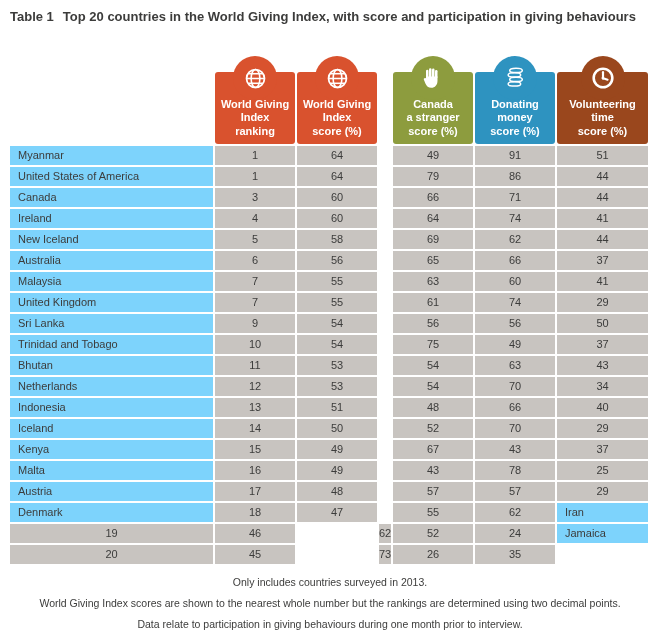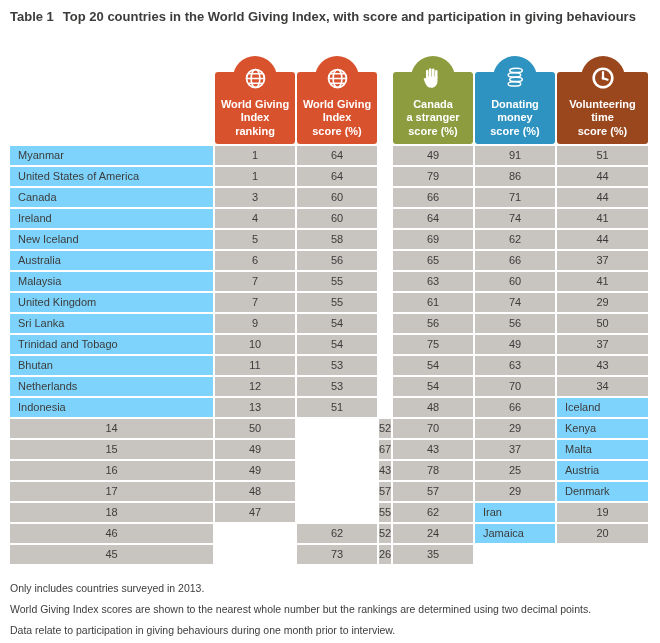--- a/index.html
+++ b/index.html
@@ -59,21 +59,21 @@
   .cell {
     height: 19px; line-height: 19px;
     font-size: 11px;
     color: #3c3c3b;
     overflow: hidden; white-space: nowrap;
   }
   .c-name { background: #7dd3fc; padding-left: 8px; }
   .c-num  { background: #c8c4c0; text-align: center; }
   .c-spacer { background: transparent; }
 
-  .notes { margin-top: 14px; }
+  .notes { margin-top: 8px; text-align: center; }
   .note-line {
     font-size: 10.5px;
     line-height: 21px;
     color: #3c3c3b;
     white-space: nowrap;
   }
 </style>
 </head>
 <body>
 
@@ -259,20 +259,21 @@
       <div class="cell c-spacer"></div>
       <div class="cell c-num">54</div>
       <div class="cell c-num">70</div>
       <div class="cell c-num">34</div>
       <div class="cell c-name">Indonesia</div>
       <div class="cell c-num">13</div>
       <div class="cell c-num">51</div>
       <div class="cell c-spacer"></div>
       <div class="cell c-num">48</div>
       <div class="cell c-num">66</div>
+      <div class="cell c-num">40</div>
       <div class="cell c-name">Iceland</div>
       <div class="cell c-num">14</div>
       <div class="cell c-num">50</div>
       <div class="cell c-spacer"></div>
       <div class="cell c-num">52</div>
       <div class="cell c-num">70</div>
       <div class="cell c-num">29</div>
       <div class="cell c-name">Kenya</div>
       <div class="cell c-num">15</div>
       <div class="cell c-num">49</div>

